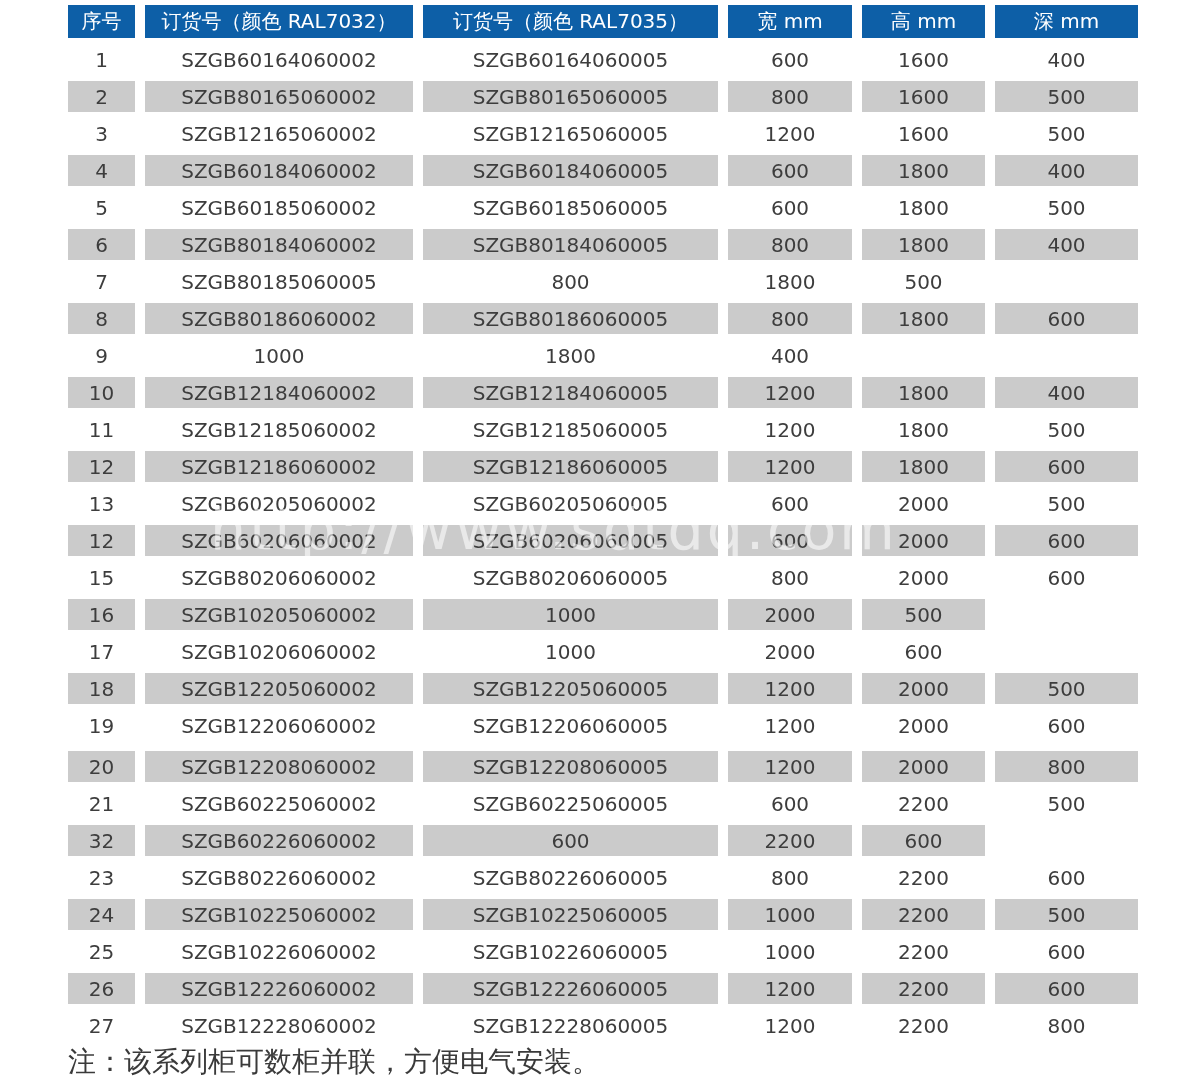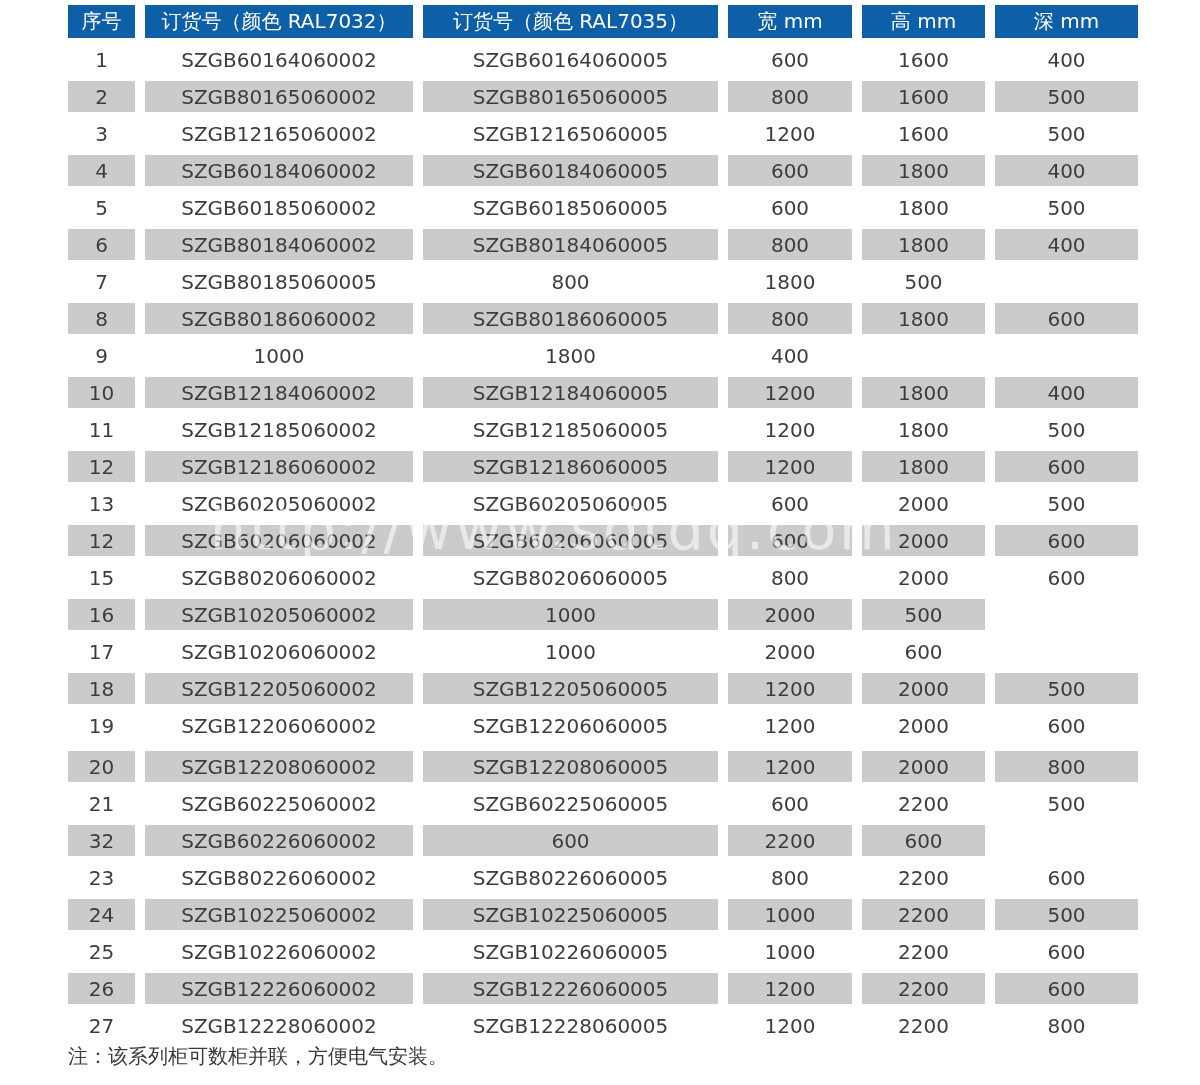--- a/index.html
+++ b/index.html
@@ -43,21 +43,21 @@
     height: 33px;
     background: #0d5fa7;
     color: #ffffff;
     font-size: 20px;
   }
   .row.alt .cell { background: #cbcbcb; }
   .note {
     position: absolute;
     left: 68px;
     top: 1043px;
-    font-size: 20px;
+    font-size: 28px;
     color: #3a3a3a;
     white-space: nowrap;
   }
   .watermark {
     position: absolute;
     left: 210px;
     top: 496px;
     font-size: 57px;
     letter-spacing: 3px;
     color: rgba(255, 255, 255, 0.58);

